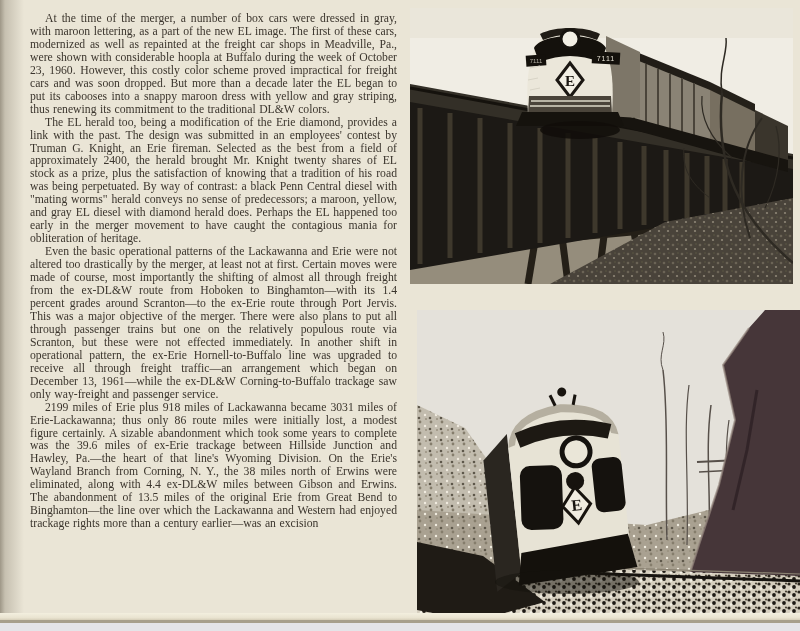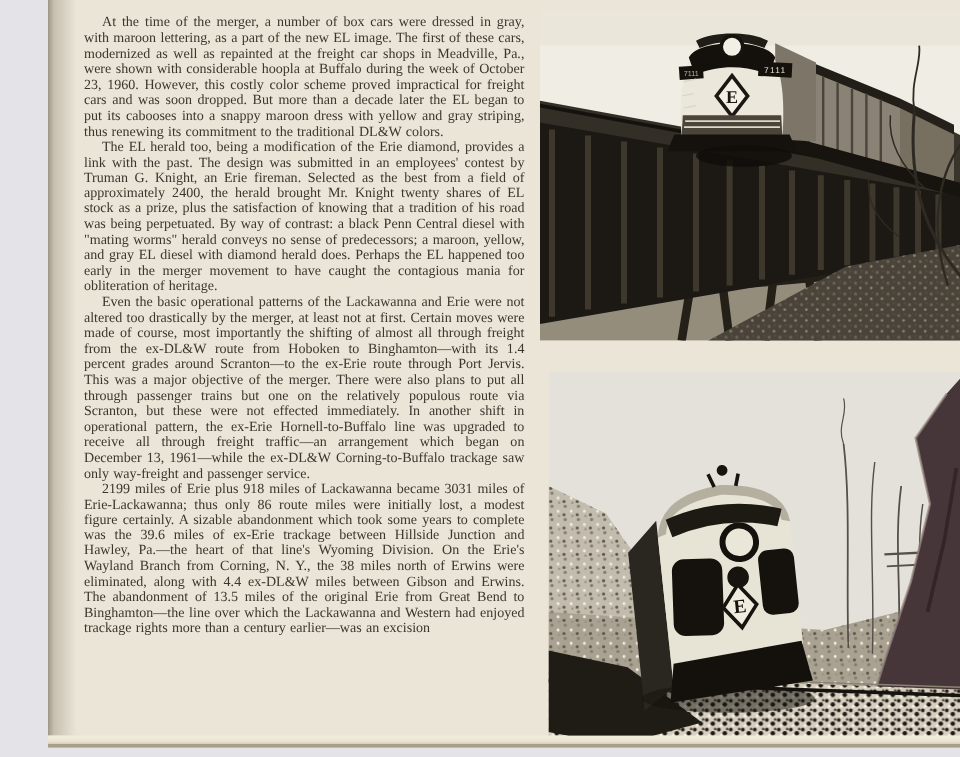--- a/index.html
+++ b/index.html
@@ -1,19 +1,19 @@
 <!DOCTYPE html>
 <html style="--paper: #eae5d6; --ink: #3b352d; --bed: #e4e4e8;"><head>
 <meta charset="utf-8">
 <style>
   * { margin:0; padding:0; box-sizing:border-box; }
   html,body { width:800px; height:631px; overflow:hidden; }
   body { font-family:"Liberation Serif", serif; background:var(--bed,#e4e4e8); }
 
-  .scan-bed { position:relative; width:731px; height:631px; background:var(--bed,#e4e4e8);margin-left:40px; }
+  .scan-bed { position:relative; width:731px; height:631px; background:var(--bed,#e4e4e8); }
 
   .page {
     position:absolute; left:0; top:0; width:800px; height:613px;
     background:var(--paper,#eae5d6);
   }
   .gutter-shadow {
     position:absolute; left:0; top:0; width:26px; height:613px;
     background:linear-gradient(to right, #9e9787 0px, #c6c0b0 5px, rgba(234,229,214,0) 24px);
   }
   .page-edge-stack {

